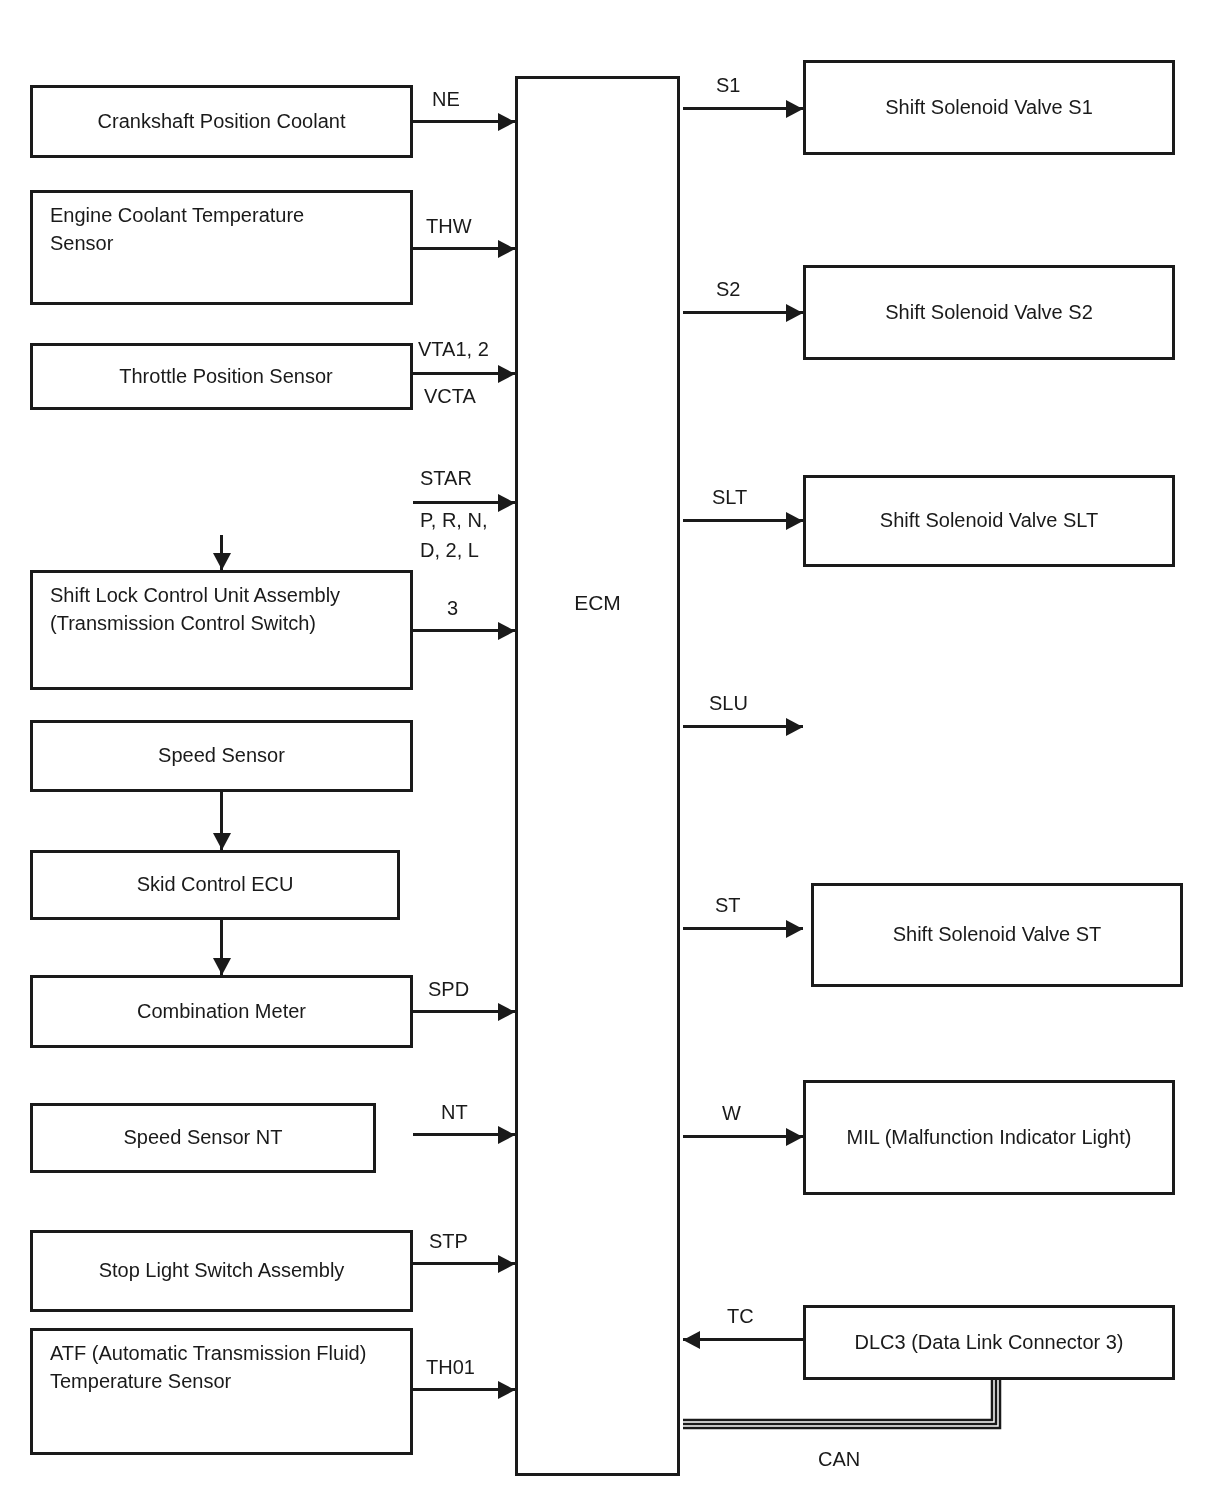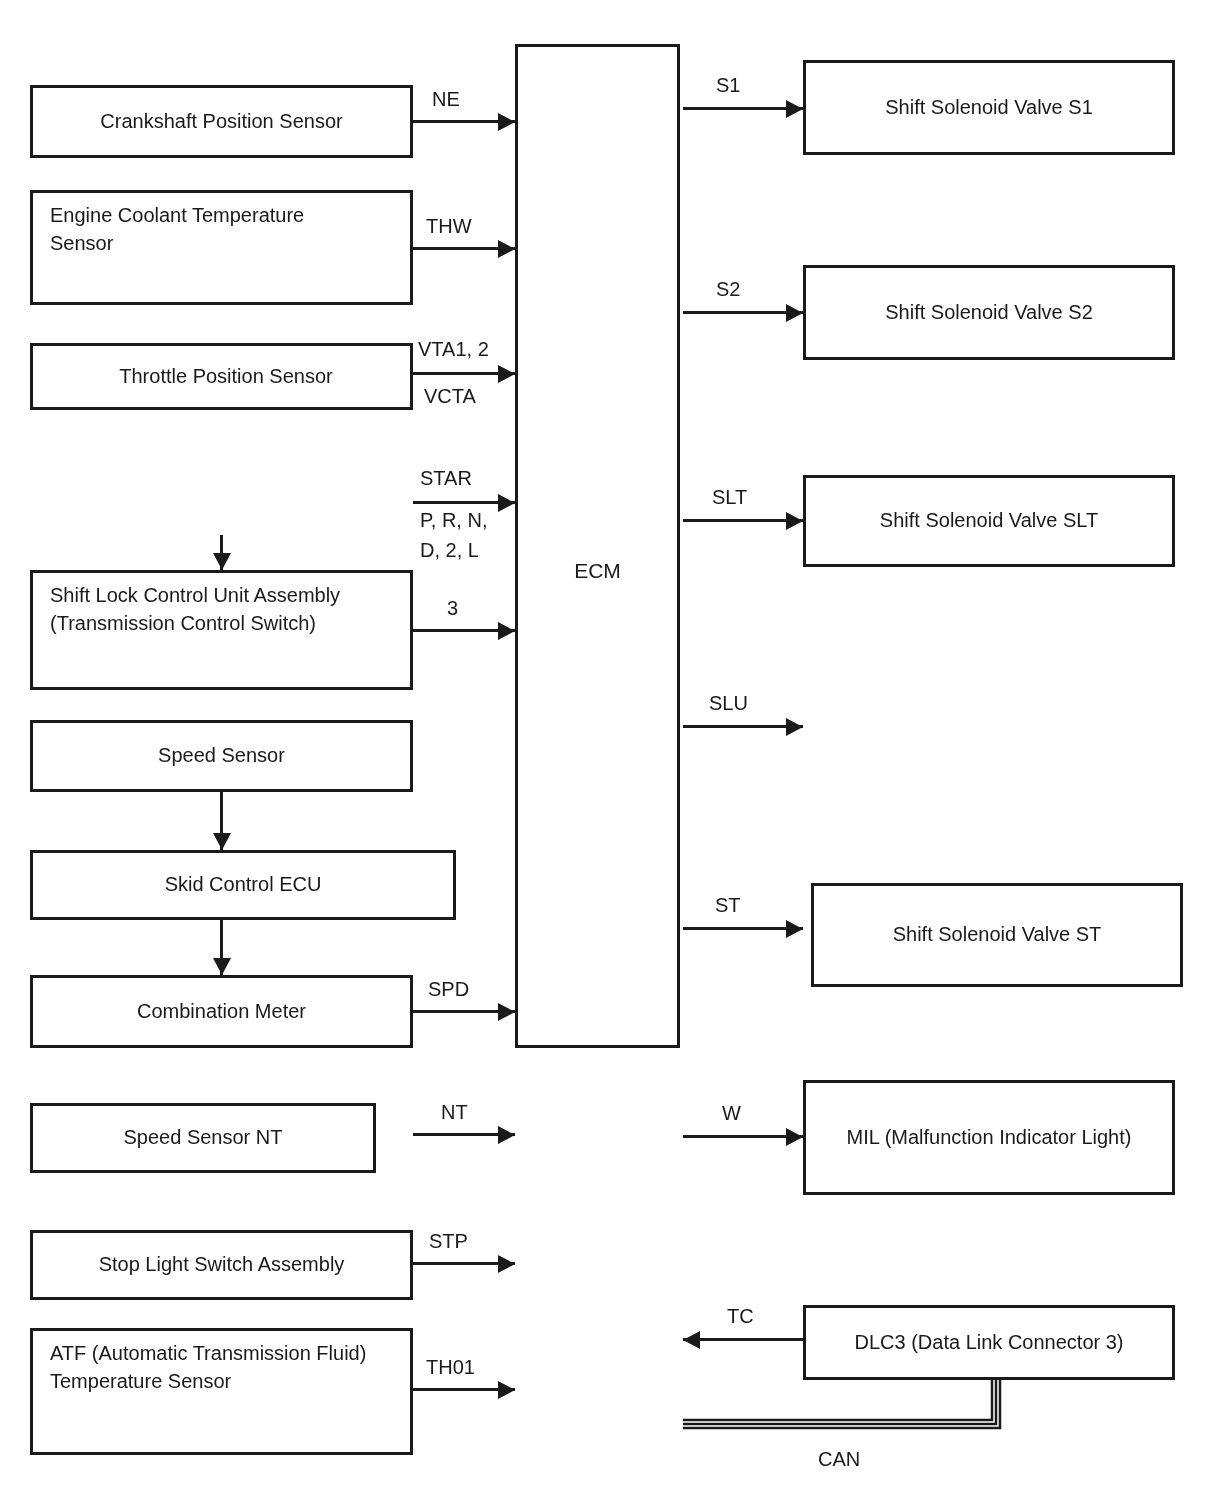--- a/index.html
+++ b/index.html
@@ -97,40 +97,40 @@
   }
   .can-bus {
     position: absolute;
   }
 </style>
 </head>
 <body>
 
 <div class="canvas">
 
-  <div class="box" style="left:30px; top:85px; width:383px; height:73px;">Crankshaft Position Sensor</div>
+  <div class="box" style="left:30px; top:85px; width:383px; height:73px;">Crankshaft Position Coolant</div>
 
   <div class="box top-left" style="left:30px; top:190px; width:383px; height:115px;">Engine Coolant Temperature
 Sensor</div>
 
   <div class="box" style="left:30px; top:343px; width:383px; height:67px;padding-left:19px;">Throttle Position Sensor</div>
 
 
   <div class="box top-left" style="left:30px; top:570px; width:383px; height:120px;">Shift Lock Control Unit Assembly
 (Transmission Control Switch)</div>
 
   <div class="box" style="left:30px; top:720px; width:383px; height:72px;">Speed Sensor</div>
 
-  <div class="box" style="left:30px; top:850px; width:426px; height:70px;">Skid Control ECU</div>
+  <div class="box" style="left:30px; top:850px; width:370px; height:70px;">Skid Control ECU</div>
 
   <div class="box" style="left:30px; top:975px; width:383px; height:73px;">Combination Meter</div>
 
   <div class="box" style="left:30px; top:1103px; width:346px; height:70px;">Speed Sensor NT</div>
 
-  <div class="box" style="left:30px; top:1230px; width:383px; height:70px;">Stop Light Switch Assembly</div>
+  <div class="box" style="left:30px; top:1230px; width:383px; height:82px;">Stop Light Switch Assembly</div>
 
   <div class="box top-left" style="left:30px; top:1328px; width:383px; height:127px;">ATF (Automatic Transmission Fluid)
 Temperature Sensor</div>
 
   <div class="arrow-v" style="left:220px; top:535px; height:35px;"></div>
   <div class="arrow-v" style="left:220px; top:792px; height:58px;"></div>
   <div class="arrow-v" style="left:220px; top:920px; height:55px;"></div>
 
   <div class="arrow-h to-right" style="left:413px; top:120px; width:102px;"></div>
   <span class="sig" style="left:432px; top:88px;">NE</span>
@@ -155,21 +155,21 @@
 
   <div class="arrow-h to-right" style="left:413px; top:1133px; width:102px;"></div>
   <span class="sig" style="left:441px; top:1101px;">NT</span>
 
   <div class="arrow-h to-right" style="left:413px; top:1262px; width:102px;"></div>
   <span class="sig" style="left:429px; top:1230px;">STP</span>
 
   <div class="arrow-h to-right" style="left:413px; top:1388px; width:102px;"></div>
   <span class="sig" style="left:426px; top:1356px;">TH01</span>
 
-  <div class="ecm-box" style="left:515px; top:44px; width:165px; height:1004px;">
+  <div class="ecm-box" style="left:515px; top:76px; width:165px; height:1400px;">
     <div class="ecm-label">ECM</div>
   </div>
 
   <div class="arrow-h to-right" style="left:683px; top:107px; width:120px;"></div>
   <span class="sig" style="left:716px; top:74px;">S1</span>
 
   <div class="arrow-h to-right" style="left:683px; top:311px; width:120px;"></div>
   <span class="sig" style="left:716px; top:278px;">S2</span>
 
   <div class="arrow-h to-right" style="left:683px; top:519px; width:120px;"></div>

